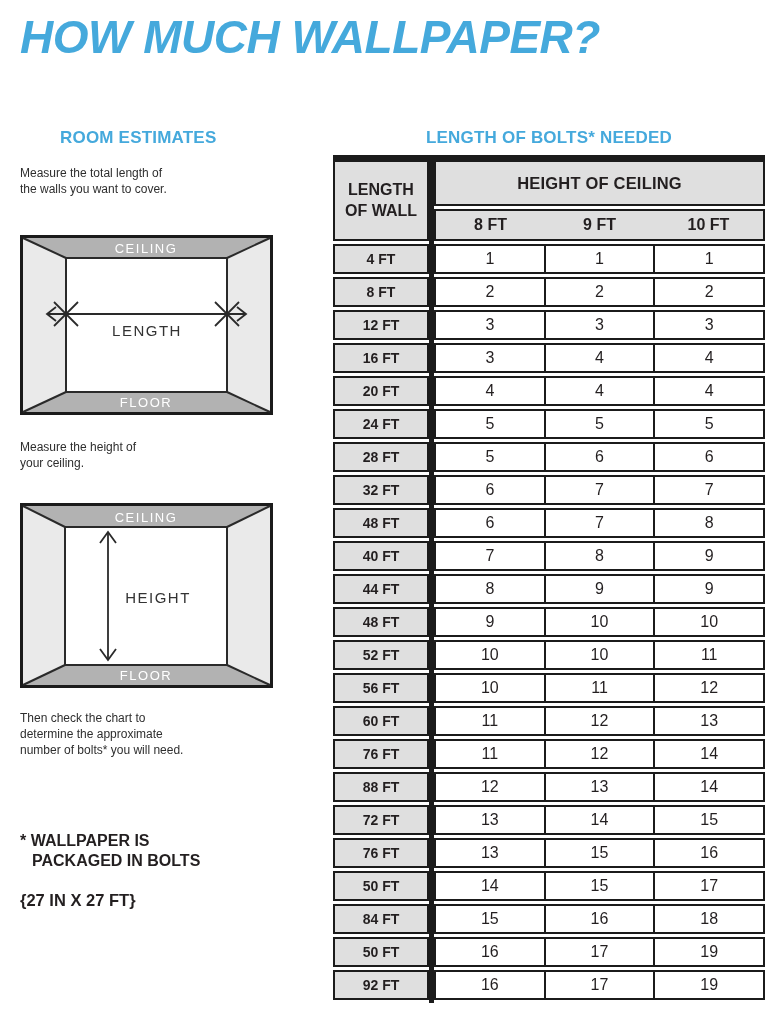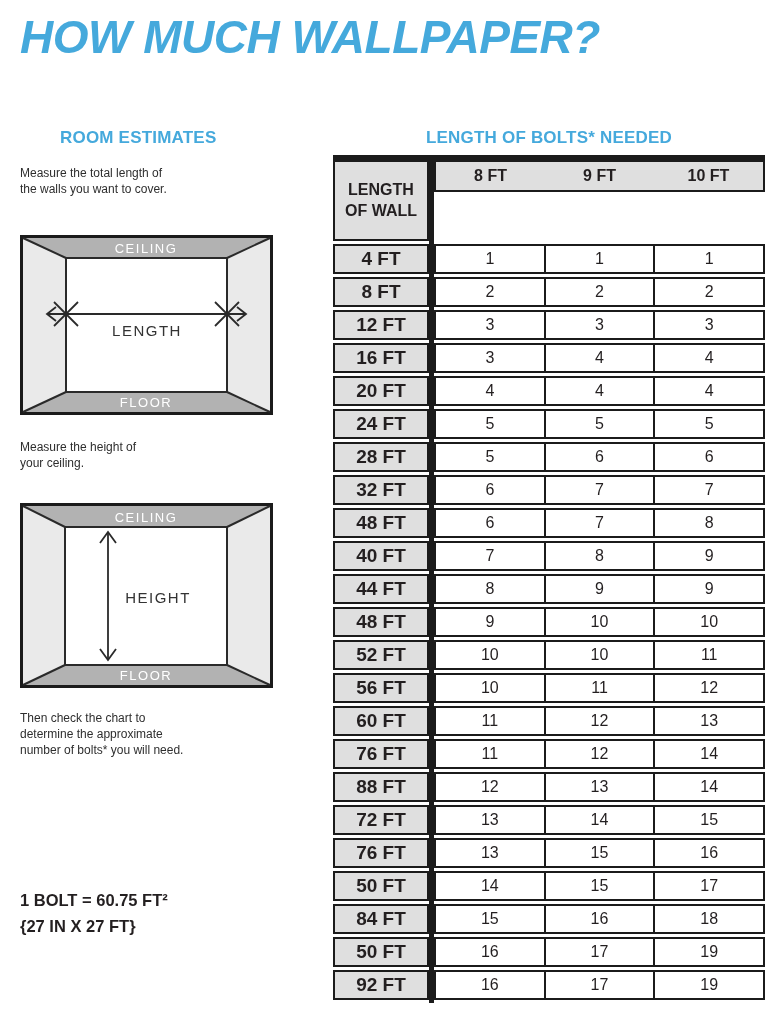--- a/index.html
+++ b/index.html
@@ -59,21 +59,21 @@
   }
   .sub-head{
     height:32px;background:var(--cell-gray);border:2px solid var(--border);display:flex;
   }
   .sub-head .sh{
     flex:1;display:flex;align-items:center;justify-content:center;font-weight:bold;font-size:16px;
   }
   .trow{display:flex;gap:5px;margin-bottom:3px;height:30px;}
   .trow .label-cell{
     width:96px;background:var(--cell-gray);border:2px solid var(--border);
-    display:flex;align-items:center;justify-content:center;font-weight:bold;font-size:19px;
+    display:flex;align-items:center;justify-content:center;font-weight:bold;font-size:14px;
   }
   .trow .data-strip{flex:1;display:flex;border:2px solid var(--border);background:#fff;}
   .dcell{flex:1;display:flex;align-items:center;justify-content:center;font-size:16px;}
   .dcell + .dcell{border-left:2px solid var(--border);}
   
   .diag1{left:20px;top:235px;}
   .diag2{left:20px;top:503px;}
   svg text{font-family:"Liberation Sans", sans-serif;}
   .band-label{fill:#ffffff;font-size:13px;letter-spacing:1.5px;}
   .dim-label{fill:#333333;font-size:15px;letter-spacing:1.5px;font-weight:normal;}
@@ -139,35 +139,37 @@
   <text x="126" y="19" text-anchor="middle" class="band-label">CEILING</text>
   <text x="126" y="177" text-anchor="middle" class="band-label">FLOOR</text>
   <text x="138" y="100" text-anchor="middle" class="dim-label">HEIGHT</text>
 </svg>
 
 <p class="abs para para3">Then check the chart to
 determine the approximate
 number of bolts* you will need.</p>
 
 <div class="abs footnote">
+  <div>* WALLPAPER IS</div>
+  <div class="indent">PACKAGED IN BOLTS</div>
 </div>
 
 <div class="abs bolt-spec">
-  <div>1 BOLT = 60.75 FT²</div>
   <div>{27 IN X 27 FT}</div>
 </div>
 
 <div class="abs section-heading tbl-heading">LENGTH OF BOLTS* NEEDED</div>
 
 <div class="table-wrap">
   <div class="topbar"></div>
   <div class="hrow">
     <div class="lhead">LENGTH
 OF WALL</div>
     <div class="dhead">
+      <div class="span-head">HEIGHT OF CEILING</div>
       <div class="sub-head">
         <div class="sh">8 FT</div>
         <div class="sh">9 FT</div>
         <div class="sh">10 FT</div>
       </div>
     </div>
   </div>
   <div id="table-body">
   <div class="trow">
     <div class="label-cell">4 FT</div>

